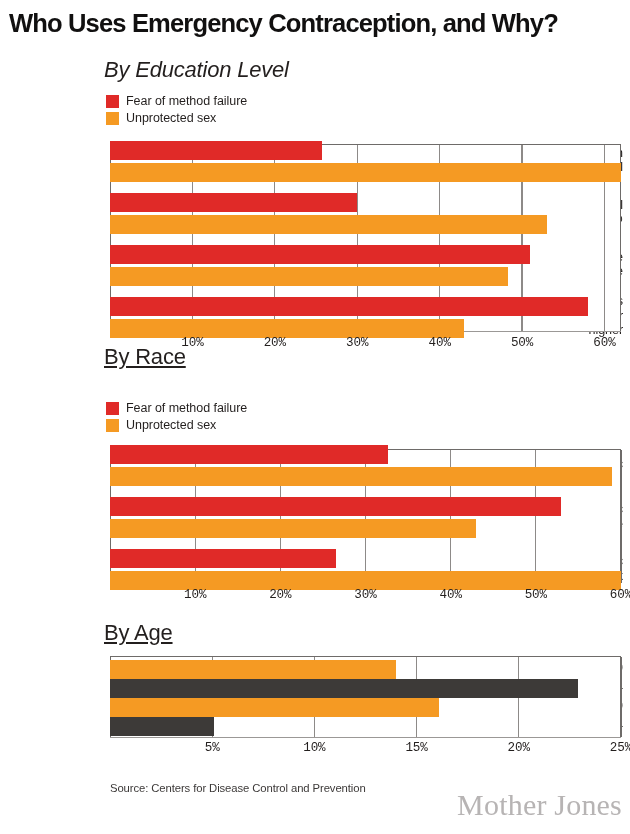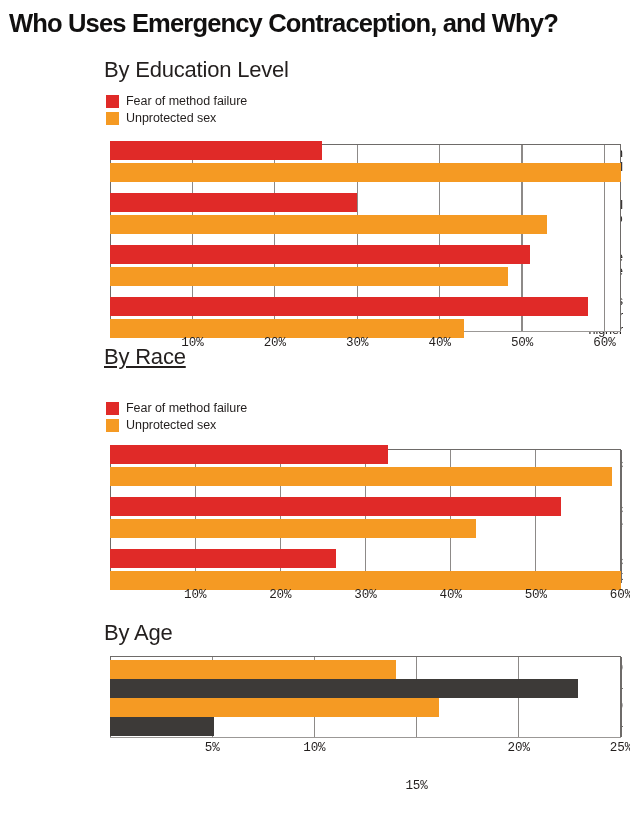--- a/index.html
+++ b/index.html
@@ -91,21 +91,21 @@
 </style>
 </head>
 <body>
 
 <div id="page">
 
   <h1 class="headline">Who Uses Emergency Contraception, and Why?</h1>
 
   <div id="charts-root">
       <div class="section">
-        <div class="sec-title" style="top: 57px;">By Education Level</div>
+        <div class="sec-title" style="top: 57px; font-style: italic;">By Education Level</div>
         <div class="legend" style="top: 93px;">
           <div class="legend-row">
             <span class="swatch" style="background: rgb(224, 42, 40);"></span>
             <span class="legend-label">Fear of method failure</span>
           </div>
           <div class="legend-row">
             <span class="swatch" style="background: rgb(245, 154, 35);"></span>
             <span class="legend-label">Unprotected sex</span>
           </div>
         </div>
@@ -190,21 +190,21 @@
           <div class="bar orange" style="top: 121px; height: 19px; width: 511px;"></div>
         </div>
         <div class="tick" style="left: 195.167px; top: 588px;">10%</div>
         <div class="tick" style="left: 280.333px; top: 588px;">20%</div>
         <div class="tick" style="left: 365.5px; top: 588px;">30%</div>
         <div class="tick" style="left: 450.667px; top: 588px;">40%</div>
         <div class="tick" style="left: 535.833px; top: 588px;">50%</div>
         <div class="tick" style="left: 621px; top: 588px;">60%</div>
       </div>
       <div class="section">
-        <div class="sec-title" style="top: 620px;">By Age</div>
+        <div class="sec-title" style="top: 620px; text-decoration: underline;">By Age</div>
         <div class="cat-label" style="top: 661.25px;">
           <div>15-19</div>
         </div>
         <div class="cat-label" style="top: 680.25px;">
           <div>20-24</div>
         </div>
         <div class="cat-label" style="top: 699.25px;">
           <div>25-29</div>
         </div>
         <div class="cat-label" style="top: 718.25px;">
@@ -217,21 +217,23 @@
           <div class="gridline" style="left: 305.95px;"></div>
           <div class="gridline" style="left: 408.15px;"></div>
           <div class="gridline edge-right" style="left: 510.35px;"></div>
           <div class="bar" style="background: rgb(245, 154, 35); top: 3px; height: 19px; width: 286.16px;"></div>
           <div class="bar" style="background: rgb(61, 58, 56); top: 22px; height: 19px; width: 468.076px;"></div>
           <div class="bar" style="background: rgb(245, 154, 35); top: 41px; height: 19px; width: 329.084px;"></div>
           <div class="bar" style="background: rgb(61, 58, 56); top: 60px; height: 19px; width: 104.244px;"></div>
         </div>
         <div class="tick" style="left: 212.2px; top: 741px;">5%</div>
         <div class="tick" style="left: 314.4px; top: 741px;">10%</div>
-        <div class="tick" style="left: 416.6px; top: 741px; margin-top: 38px;">15%</div>
+        <div class="tick" style="left: 416.6px; top: 741px;">15%</div>
         <div class="tick" style="left: 518.8px; top: 741px;">20%</div>
         <div class="tick" style="left: 621px; top: 741px;">25%</div>
       </div>
     </div>
 
-
+  <div class="source">Source: Centers for Disease Control and Prevention</div>
+
+  <div class="logo">Mother Jones</div>
 
 </div>
 
 </body></html>

